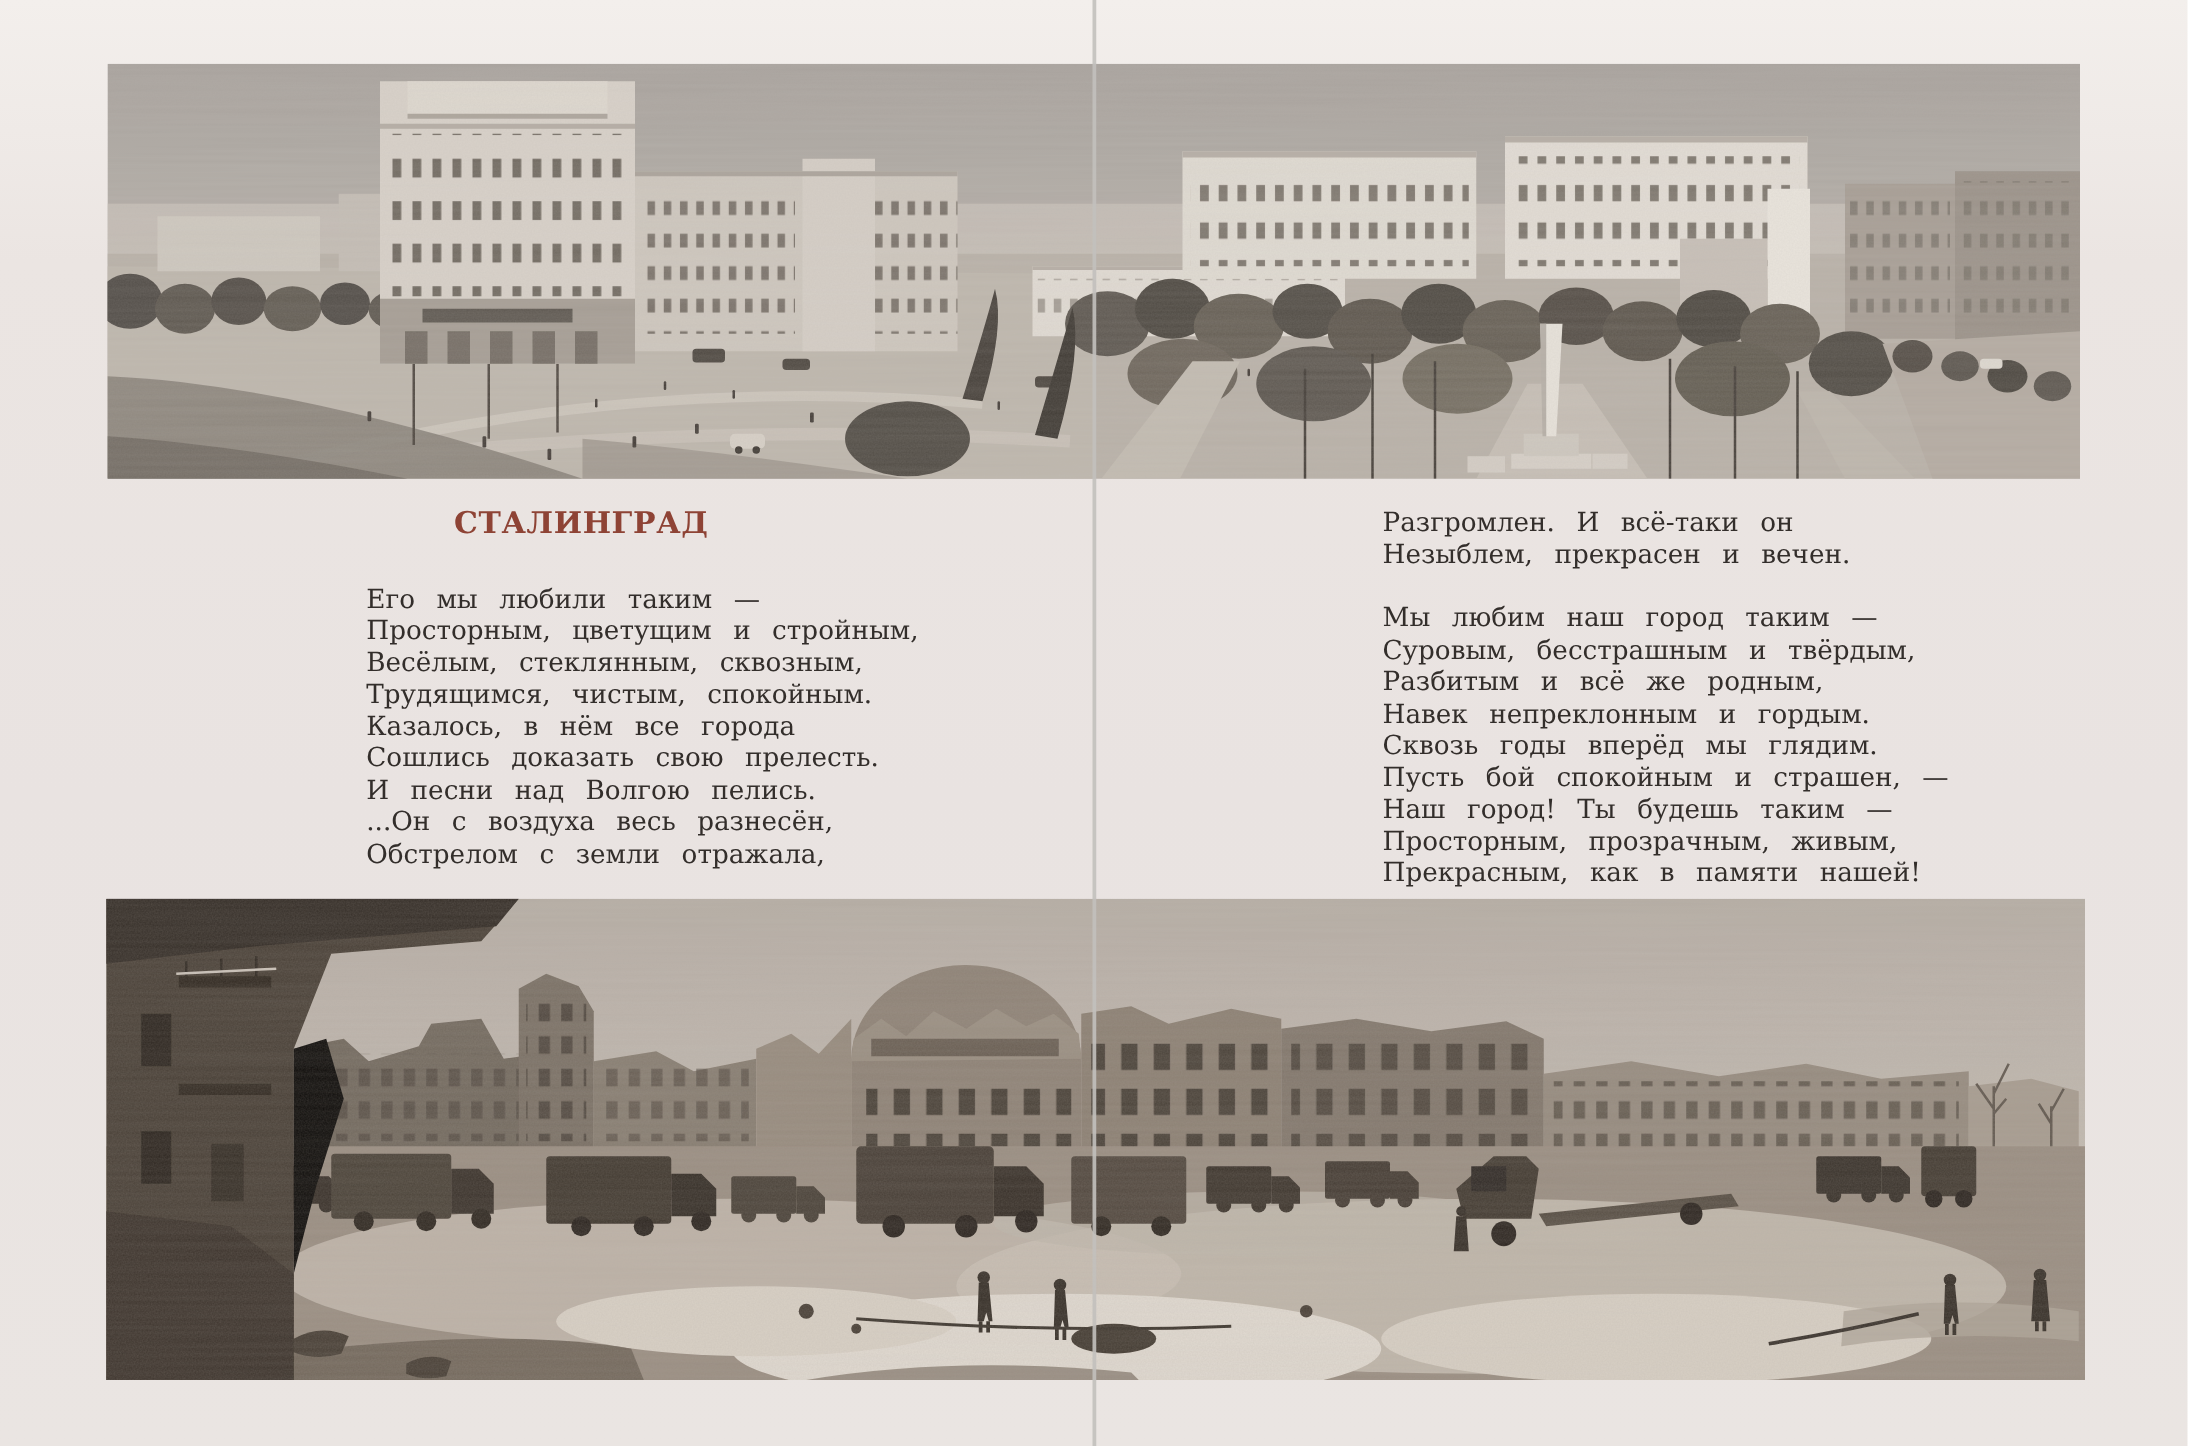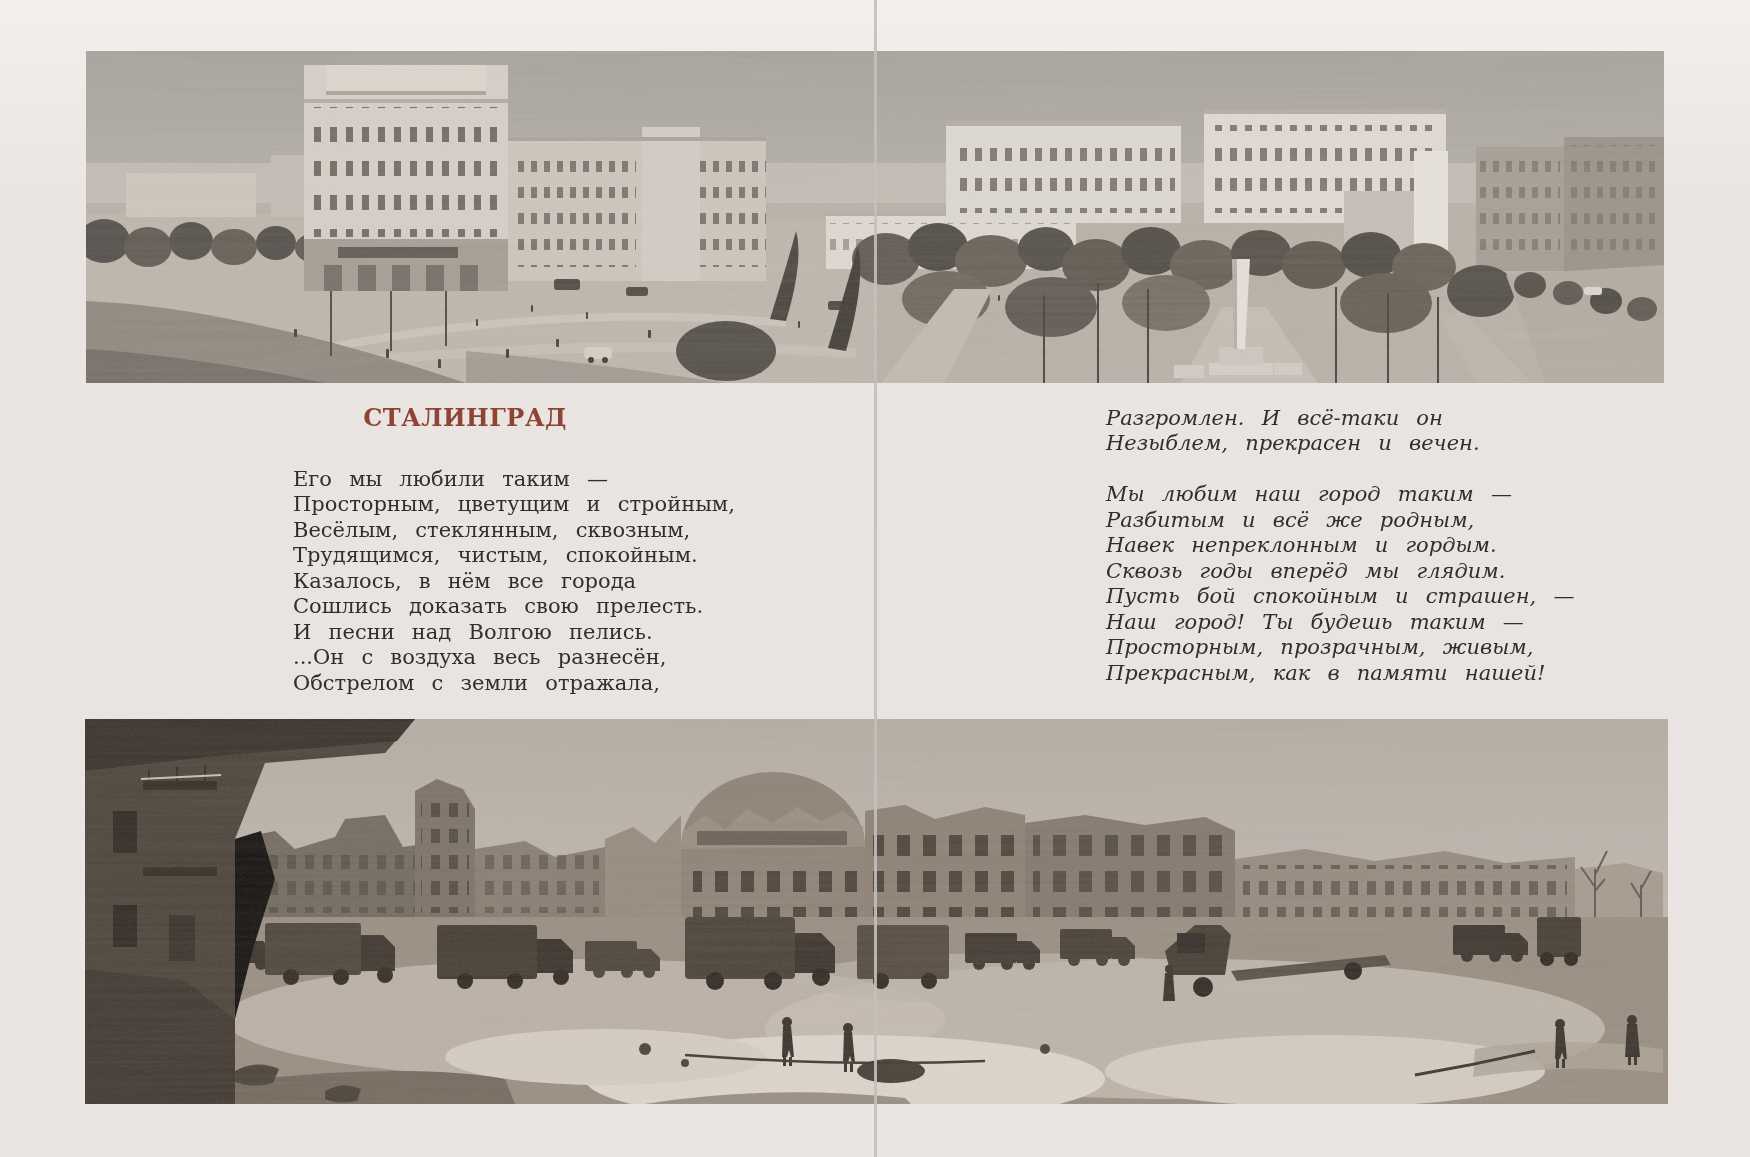--- a/index.html
+++ b/index.html
@@ -20,21 +20,21 @@
   .title{
     position:absolute;left:295px;top:403px;width:340px;margin:0;
     text-align:center;font-size:24px;font-weight:bold;letter-spacing:.5px;
     color:#8e4335;z-index:5;
   }
   .poem{
     position:absolute;font-size:21px;line-height:25.45px;color:#332e2b;
     word-spacing:.5em;white-space:nowrap;z-index:5;
   }
   .poem.left{left:293px;top:467px;}
-  .poem.right{left:1106px;top:406px;font-style:italic;}
+  .poem.right{left:1106px;top:406px;}
   .stanza-gap{height:25.45px;}
 </style>
 </head>
 <body>
 
 <div class="spread">
 
   <figure class="photo top" title="Panoramic pre-war photograph of Stalingrad: square with department store building, boulevard, park and white obelisk monument">
     <svg width="1578" height="332" viewBox="0 0 1578 332" xmlns="http://www.w3.org/2000/svg">
       <defs>
@@ -245,20 +245,21 @@
     <div class="line">И  песни  над  Волгою  пелись.</div>
     <div class="line">...Он  с  воздуха  весь  разнесён,</div>
     <div class="line">Обстрелом  с  земли  отражала,</div>
   </div>
 
   <div class="poem right">
     <div class="line">Разгромлен.  И  всё-таки  он</div>
     <div class="line">Незыблем,  прекрасен  и  вечен.</div>
     <div class="stanza-gap"></div>
     <div class="line">Мы  любим  наш  город  таким  —</div>
+    <div class="line">Суровым,  бесстрашным  и  твёрдым,</div>
     <div class="line">Разбитым  и  всё  же  родным,</div>
     <div class="line">Навек  непреклонным  и  гордым.</div>
     <div class="line">Сквозь  годы  вперёд  мы  глядим.</div>
     <div class="line">Пусть  бой  спокойным  и  страшен,  —</div>
     <div class="line">Наш  город!  Ты  будешь  таким  —</div>
     <div class="line">Просторным,  прозрачным,  живым,</div>
     <div class="line">Прекрасным,  как  в  памяти  нашей!</div>
   </div>
 
   <figure class="photo bottom" title="Panoramic wartime photograph of ruined Stalingrad: burnt-out buildings, rows of trucks on the snowy square, figures in greatcoats">

